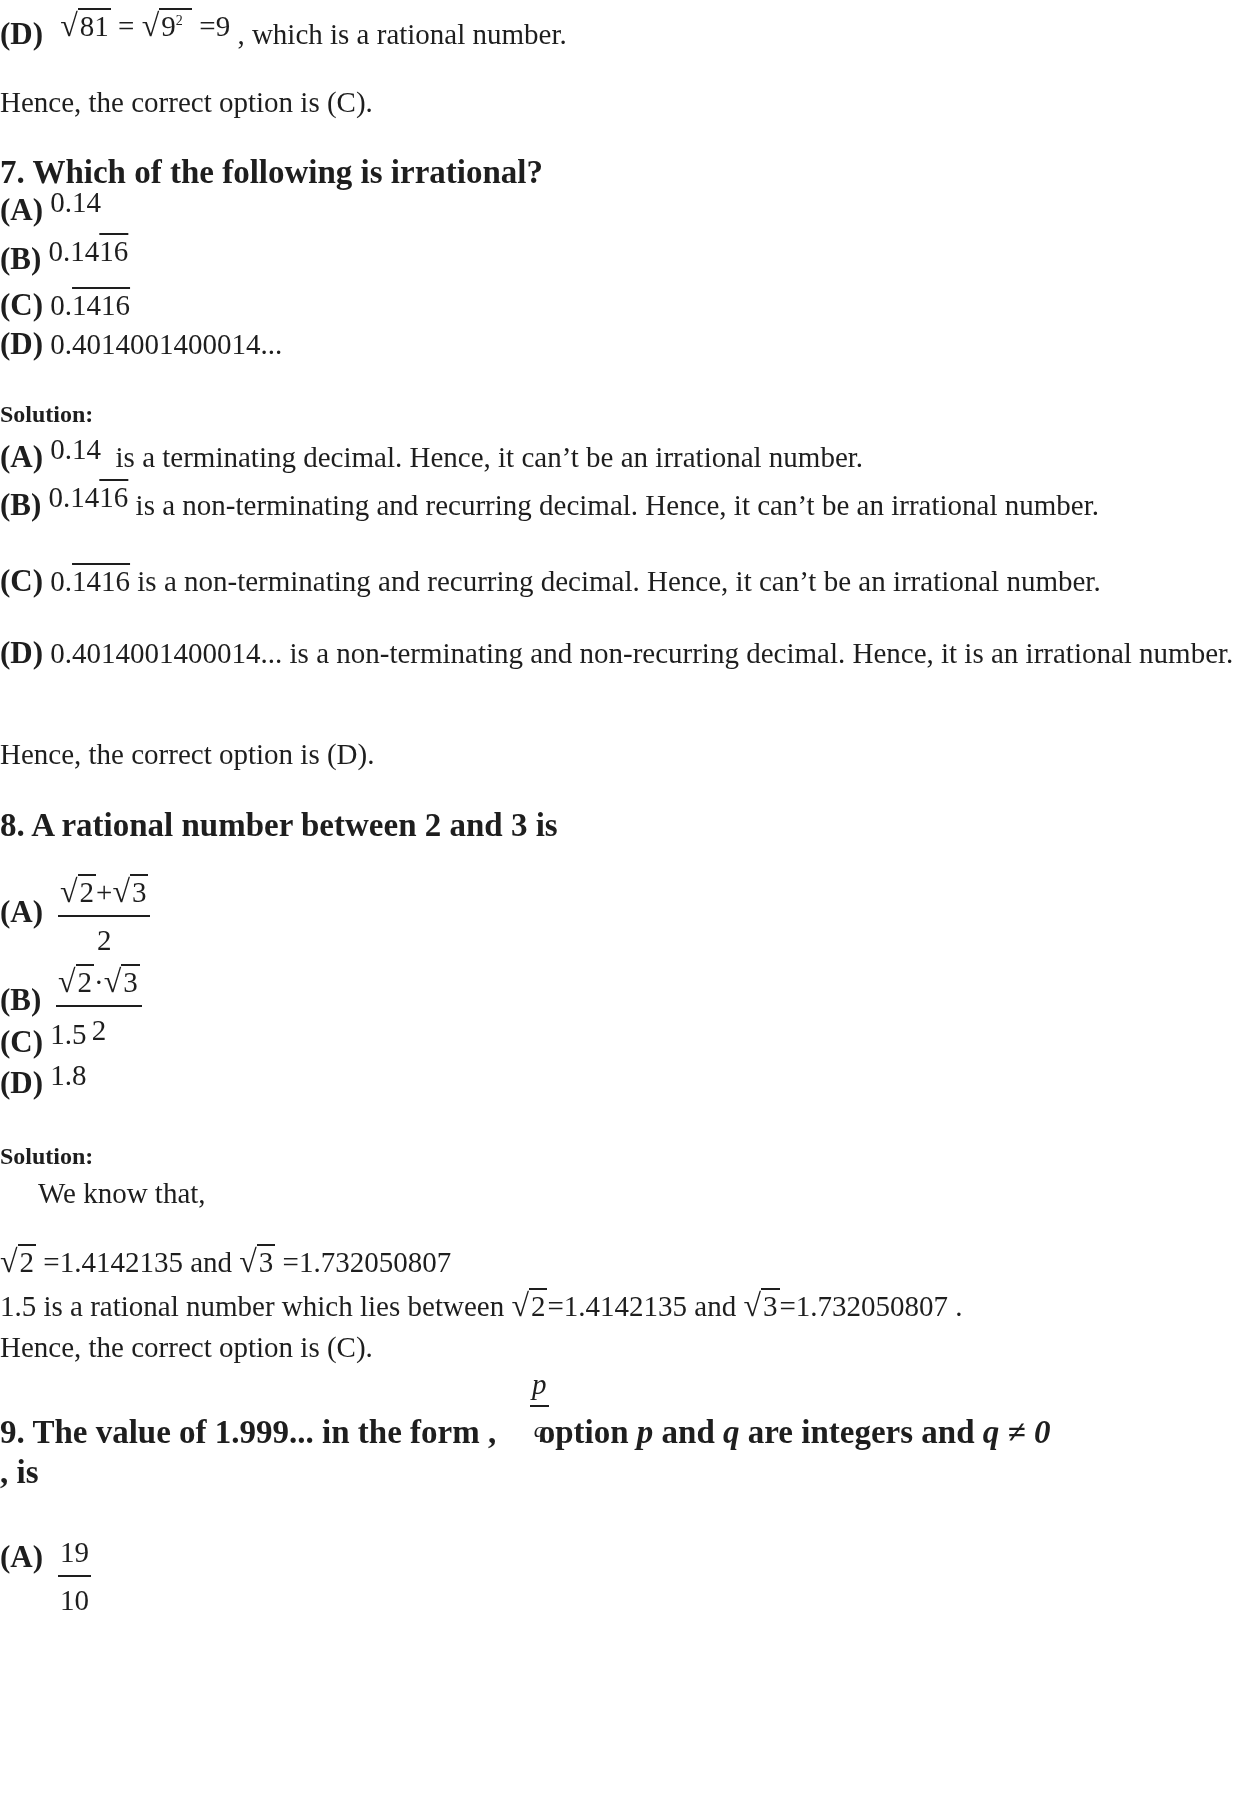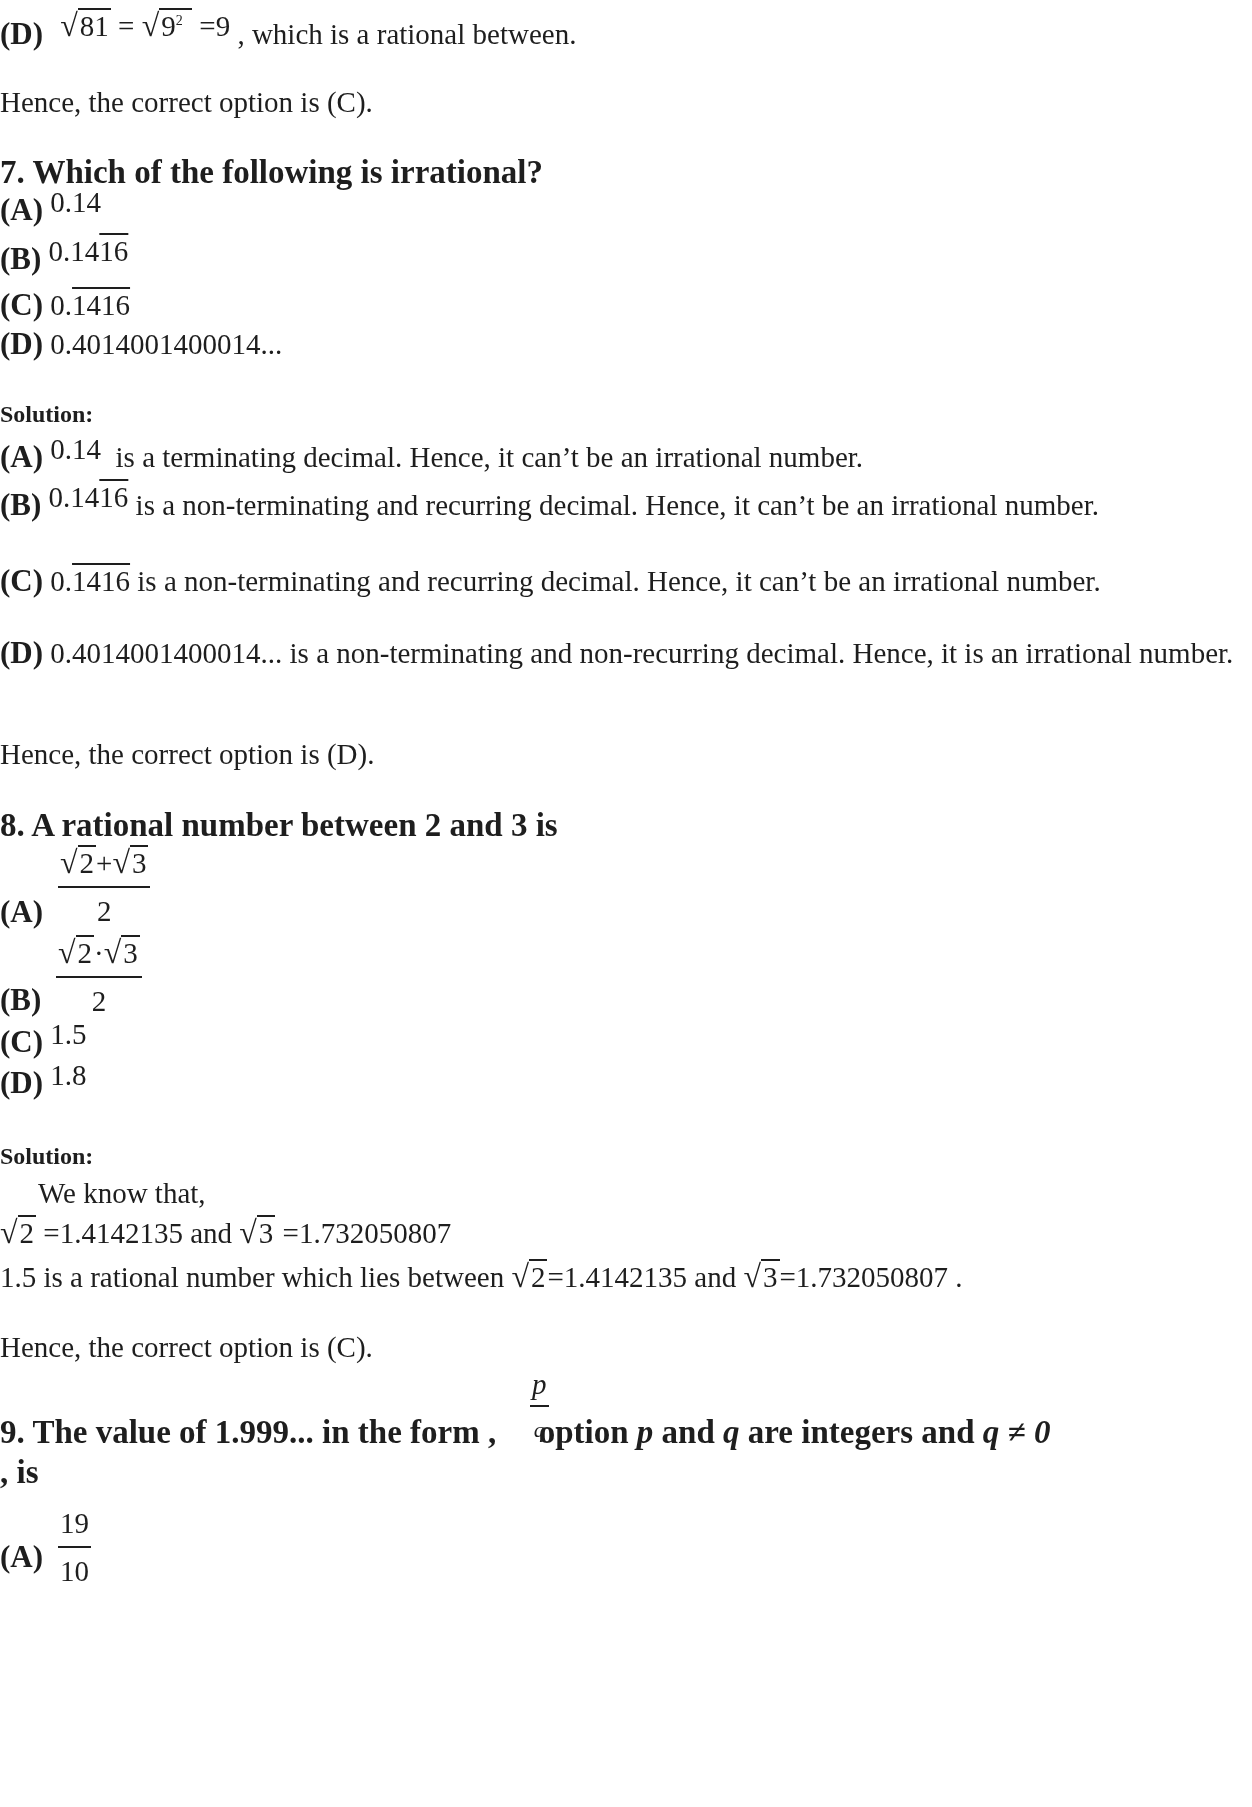--- a/index.html
+++ b/index.html
@@ -6,41 +6,41 @@
   body {
     width:1252px; height:1807px; overflow:hidden; position:relative;
     font-family:"Liberation Serif", "DejaVu Serif", serif;
     color:#1e1e1e;
   }
   .abs { position:absolute; left:0; white-space:nowrap; }
   .txt { font-size:29px; line-height:34px; }
   .q { font-size:33px; font-weight:bold; line-height:40px; }
   .sol { font-size:24px; font-weight:bold; line-height:38px; }
   .lab { font-weight:bold; font-size:31px; }
-  .math { font-size:29px; }
+  .math { font-size:29px;margin-top:29px; }
   .up { position:relative; top:-8px; }
   .ovl { text-decoration:overline; }
   .sq { display:inline-block; position:relative; }
   .sq .rad { font-size:32px; }
   .sq .arg { border-top:2px solid #1e1e1e; padding:0 2px; }
   .just { white-space:normal; text-align:justify; text-align-last:left; width:1250px; }
   .frac { display:inline-block; text-align:center; vertical-align:middle; position:absolute; }
   .frac .num { display:block; border-bottom:2px solid #1e1e1e; padding:0 2px 6px 2px; }
   .frac .den { display:block; padding-top:6px; }
   i.var { font-style:italic; }
 </style>
 </head>
 <body>
 
 <div class="abs txt" style="top:12px;">
   <span class="lab">(D)</span>
   <span class="math up" style="margin-left:10px;">
     <span class="sq"><span class="rad">√</span><span class="arg">81</span></span> =
     <span class="sq"><span class="rad">√</span><span class="arg">9<sup style="font-size:14px;">2</sup>&nbsp;</span></span> =9</span>
-  <span>, which is a rational between.</span>
+  <span>, which is a rational number.</span>
 </div>
 <div class="abs txt" style="top:85px;">Hence, the correct option is (C).</div>
 
 <div class="abs q" style="top:152px;">7. Which of the following is irrational?</div>
 <div class="abs txt" style="top:193px;">
   <span class="lab">(A)</span>
   <span class="math up">0.14</span>
 </div>
 <div class="abs txt" style="top:242px;">
   <span class="lab">(B)</span>

